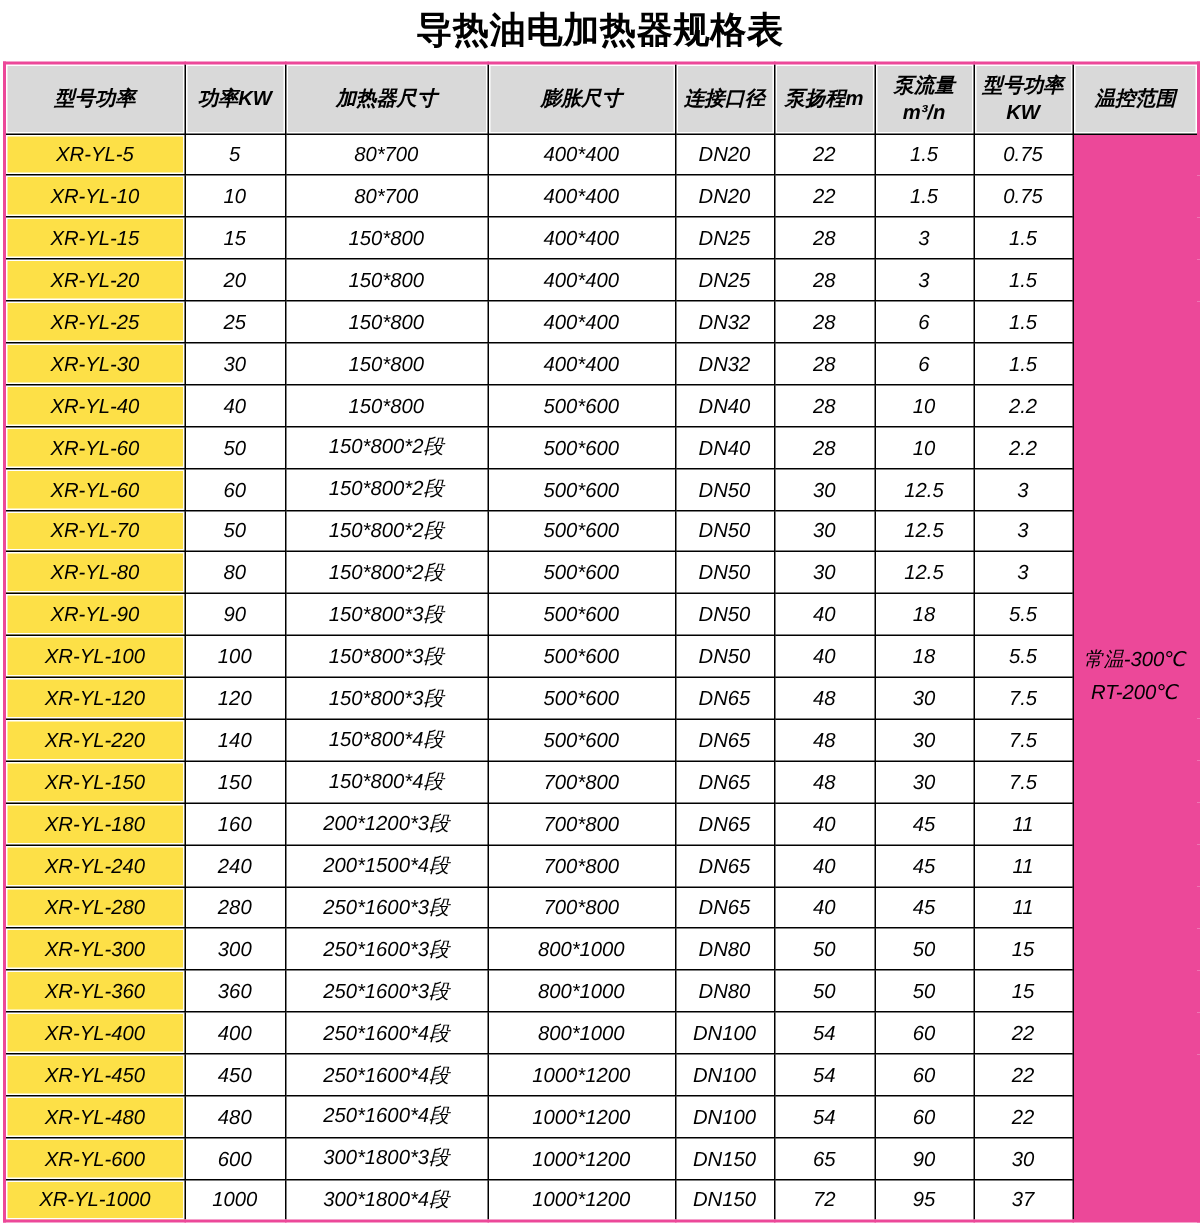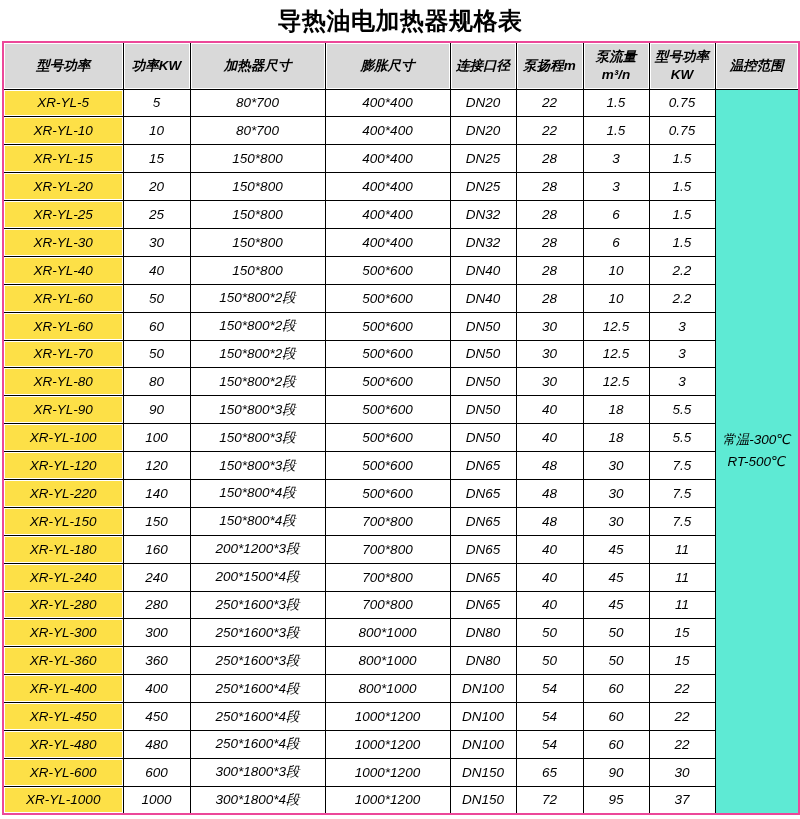--- a/index.html
+++ b/index.html
@@ -48,21 +48,21 @@
     background: #d9d9d9;
     box-shadow: inset 0 0 0 1px #ffffff;
     font-weight: bold;
     line-height: 18px;
   }
   td.model-cell {
     background: #fde047;
     box-shadow: inset 0 0 0 1px #ffffff;
   }
   td.temp-cell {
-    background: #5eead4;
+    background: #ec4899;
     line-height: 22px;
   }
 </style>
 </head>
 <body>
 
 <div class="page">
 
   <div class="title">导热油电加热器规格表</div>
 
@@ -102,21 +102,21 @@
           <td class="model-cell">XR-YL-5</td>
           <td>5</td>
           <td>80*700</td>
           <td>400*400</td>
           <td>DN20</td>
           <td>22</td>
           <td>1.5</td>
           <td>0.75</td>
           <td rowspan="26" class="temp-cell">
             <div>常温-300℃</div>
-            <div>RT-500℃</div>
+            <div>RT-200℃</div>
           </td>
         </tr>
         <tr>
           <td class="model-cell">XR-YL-10</td>
           <td>10</td>
           <td>80*700</td>
           <td>400*400</td>
           <td>DN20</td>
           <td>22</td>
           <td>1.5</td>

